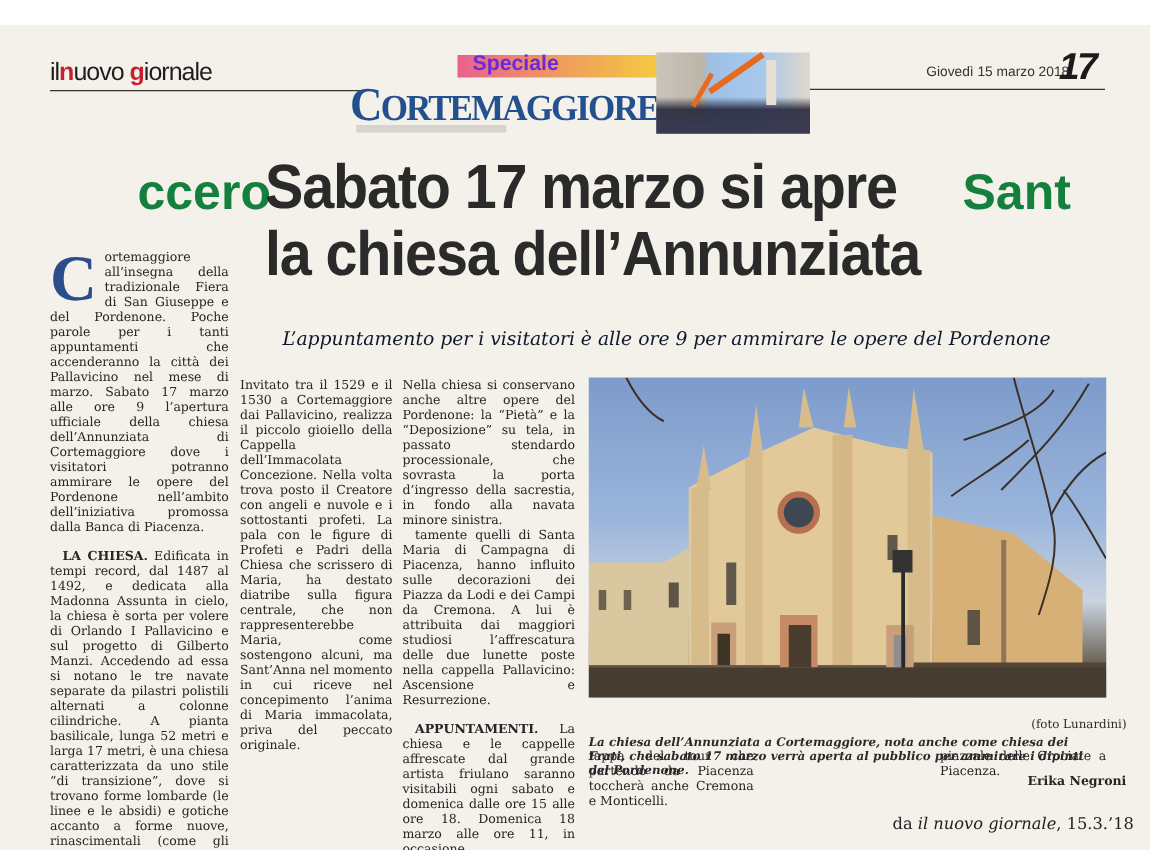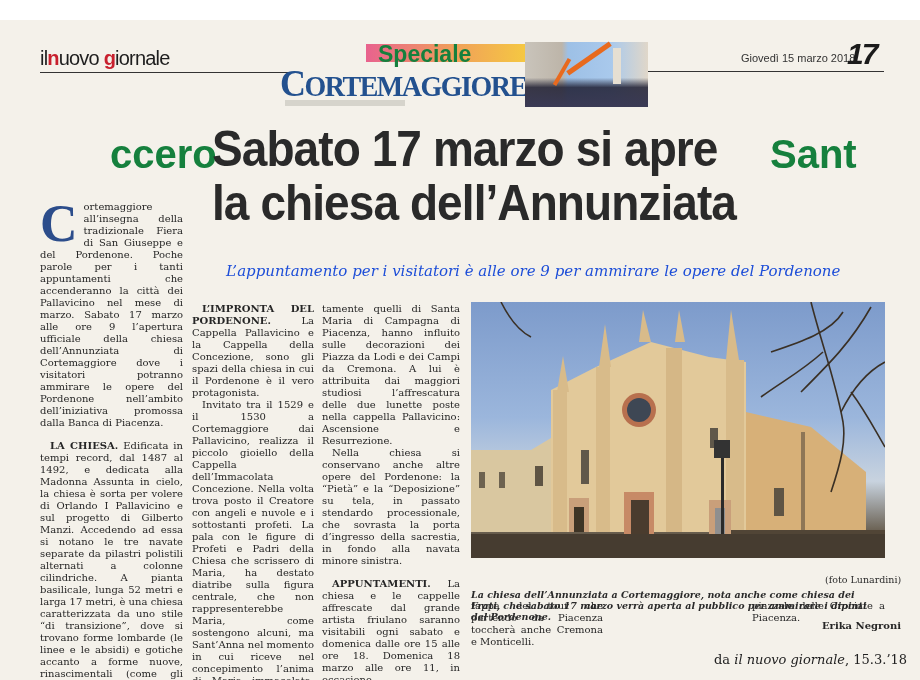--- a/index.html
+++ b/index.html
@@ -8,40 +8,40 @@
 
   .page { position: absolute; left: 0; top: 0; width: 920px; height: 666px; background: #f4f1ea; overflow: hidden; margin-top: 20px; }
 
   
   .masthead-logo { position: absolute; left: 40px; top: 27px; font-family: "Liberation Sans", sans-serif; font-size: 20px; letter-spacing: -0.8px; color: #1e1e1e; }
   .masthead-logo .red { color: #c8202e; font-weight: bold; }
   .rule-top-left { position: absolute; left: 40px; top: 52px; width: 250px; border-top: 1.5px solid #333; }
   .rule-top-right { position: absolute; left: 648px; top: 51px; width: 236px; border-top: 1.5px solid #333; }
 
   .speciale-band { position: absolute; left: 366px; top: 24px; width: 160px; height: 18px; background: linear-gradient(90deg,#e8628e 0%,#f0a05a 55%,#f5c842 100%); }
-  .speciale-label { position: absolute; left: 378px; top: 21px; font-family: "Liberation Sans", sans-serif; font-weight: bold; font-size: 23px; color: #15803d; }
+  .speciale-label { position: absolute; left: 378px; top: 21px; font-family: "Liberation Sans", sans-serif; font-weight: bold; font-size: 17px; color: #6d28d9; }
   .section-title { position: absolute; left: 280px; top: 42px; font-family: "Liberation Serif", serif; font-weight: bold; font-size: 36px; color: #23518f; letter-spacing: -1.5px; transform: scaleY(1.05); }
   .section-title small { font-size: 28px; }
   .section-sub { position: absolute; left: 285px; top: 80px; width: 120px; height: 6px; background: #d6d4cc; }
 
   .masthead-photo { position: absolute; left: 525px; top: 22px; width: 123px; height: 65px;
     background:
       linear-gradient(180deg, transparent 55%, rgba(30,30,50,0.85) 70%, #3a3a55 100%),
       linear-gradient(90deg, #c9c4bb 0%, #bdb5a9 30%, #9dc0e6 35%, #a9c9ec 70%, #e0d7c9 100%); }
   .masthead-photo .crane1 { position: absolute; left: 38px; top: 14px; width: 52px; height: 5px; background: #e86a1e; transform: rotate(-35deg); }
   .masthead-photo .crane2 { position: absolute; left: 22px; top: 28px; width: 30px; height: 4px; background: #e86a1e; transform: rotate(-60deg); }
   .masthead-photo .tower { position: absolute; left: 88px; top: 6px; width: 8px; height: 36px; background: #e6dfd2; }
 
   .date-text { position: absolute; left: 741px; top: 32px; font-family: "Liberation Sans", sans-serif; font-size: 11px; color: #333; }
   .page-number { position: absolute; left: 847px; top: 17px; font-family: "Liberation Sans", sans-serif; font-weight: bold; font-style: italic; font-size: 30px; color: #1b1b1b; letter-spacing: -2px; }
 
   
   .headline { position: absolute; left: 212px; top: 102px; width: 680px; font-family: "Liberation Sans", sans-serif; font-weight: bold; font-size: 50px; line-height: 54px; color: #2a2a2a; letter-spacing: -1px; transform: scaleX(0.92); transform-origin: left top; }
   .ghost { position: absolute; top: 112px; font-family: "Liberation Sans", sans-serif; font-weight: bold; font-size: 40px; color: #15803d; line-height: 44px; }
-  .subhead { position: absolute; left: 226px; top: 242px; font-family: "DejaVu Serif", serif; font-style: italic; font-size: 15px; color: #1d4ed8; }
+  .subhead { position: absolute; left: 226px; top: 242px; font-family: "DejaVu Serif", serif; font-style: italic; font-size: 15px; color: #0f172a; }
 
   
   .col { position: absolute; font-size: 10px; line-height: 12px; text-align: justify; color: #262626; font-family: "DejaVu Serif", serif; }
   .col p { margin-bottom: 0; hyphens: auto; }
   .col p + p { text-indent: 10px; }
   .col .spacer { height: 11px; }
   .col .kicker { font-weight: bold; }
   .col1 { left: 40px; top: 181px; width: 143px; }
   .col2 { left: 192px; top: 283px; width: 122px; }
   .col3 { left: 322px; top: 283px; width: 138px; }
@@ -97,28 +97,27 @@
   </div>
   <div class="subhead">L’appuntamento per i visitatori è alle ore 9 per ammirare le opere del Pordenone</div>
 
   <div class="col col1">
     <p><span class="dropcap">C</span><span>ortemaggiore all’insegna della tradizionale Fiera di San Giuseppe e del Pordenone. Poche parole per i tanti appuntamenti che accenderanno la città dei Pallavicino nel mese di marzo. Sabato 17 marzo alle ore 9 l’apertura ufficiale della chiesa dell’Annunziata di Cortemaggiore dove i visitatori potranno ammirare le opere del Pordenone nell’ambito dell’iniziativa promossa dalla Banca di Piacenza.</span></p>
     <div class="spacer"></div>
     <p style="text-indent:10px"><span class="kicker">LA CHIESA.</span> <span>Edificata in tempi record, dal 1487 al 1492, e dedicata alla Madonna Assunta in cielo, la chiesa è sorta per volere di Orlando I Pallavicino e sul progetto di Gilberto Manzi. Accedendo ad essa si notano le tre navate separate da pilastri polistili alternati a colonne cilindriche. A pianta basilicale, lunga 52 metri e larga 17 metri, è una chiesa caratterizzata da uno stile “di transizione”, dove si trovano forme lombarde (le linee e le absidi) e gotiche accanto a forme nuove, rinascimentali (come gli archi a tutto sesto). Un interno di grande pregio, originariamente tutto decorato, in cui risalta lo sviluppo delle cappelle che si aprono in profondità sulla navata destra nella parete sud e la cornice di fine terracotta che corre lungo le pareti delle stesse cappelle.</span></p>
   </div>
 
   <div class="col col2">
-    <p style="text-indent:10px"><span class="kicker">L’IMPRONTA DEL PORDENONE.</span> <span>La Cappella Pallavicino e la Cappella della Concezione, sono gli spazi della chiesa in cui il Pordenone è il vero protagonista.</span></p>
     <p>Invitato tra il 1529 e il 1530 a Cortemaggiore dai Pallavicino, realizza il piccolo gioiello della Cappella dell’Immacolata Concezione. Nella volta trova posto il Creatore con angeli e nuvole e i sottostanti profeti. La pala con le figure di Profeti e Padri della Chiesa che scrissero di Maria, ha destato diatribe sulla figura centrale, che non rappresenterebbe Maria, come sostengono alcuni, ma Sant’Anna nel momento in cui riceve nel concepimento l’anima di Maria immacolata, priva del peccato originale.</p>
 
   </div>
 
   <div class="col col3">
+    <p>Nella chiesa si conservano anche altre opere del Pordenone: la “Pietà” e la “Deposizione” su tela, in passato stendardo processionale, che sovrasta la porta d’ingresso della sacrestia, in fondo alla navata minore sinistra.</p>
     <p>tamente quelli di Santa Maria di Campagna di Piacenza, hanno influito sulle decorazioni dei Piazza da Lodi e dei Campi da Cremona. A lui è attribuita dai maggiori studiosi l’affrescatura delle due lunette poste nella cappella Pallavicino: Ascensione e Resurrezione.</p>
-    <p>Nella chiesa si conservano anche altre opere del Pordenone: la “Pietà” e la “Deposizione” su tela, in passato stendardo processionale, che sovrasta la porta d’ingresso della sacrestia, in fondo alla navata minore sinistra.</p>
     <div class="spacer"></div>
     <p style="text-indent:10px"><span class="kicker">APPUNTAMENTI.</span> <span>La chiesa e le cappelle affrescate dal grande artista friulano saranno visitabili ogni sabato e domenica dalle ore 15 alle ore 18. Domenica 18 marzo alle ore 11, in occasione dell’inaugurazione fieristica, le Cappelle del Pordenone saranno visitate dalle autorità.</span></p>
 
   </div>
 
   <div class="photo">
     <svg width="414" height="256" viewBox="0 0 414 256">
 
       <polygon points="0,148 60,148 80,136 80,230 0,230" fill="#d9c7a0"></polygon>
       <rect x="8" y="170" width="6" height="16" fill="#6d6250"></rect>

